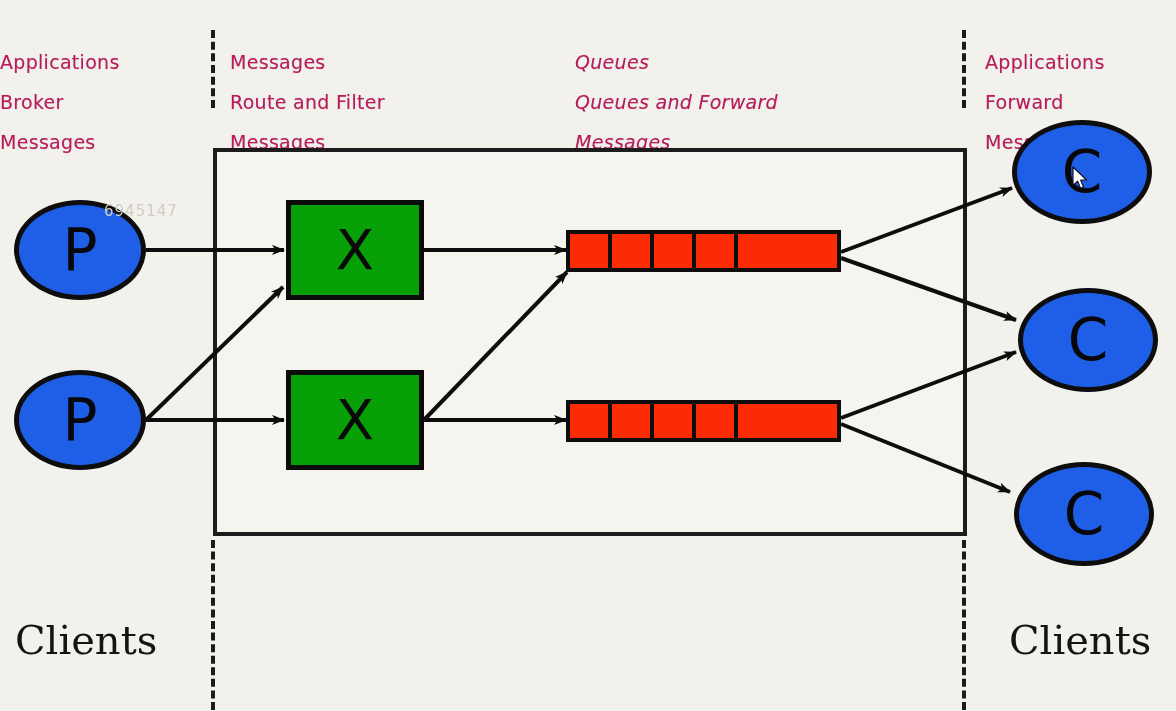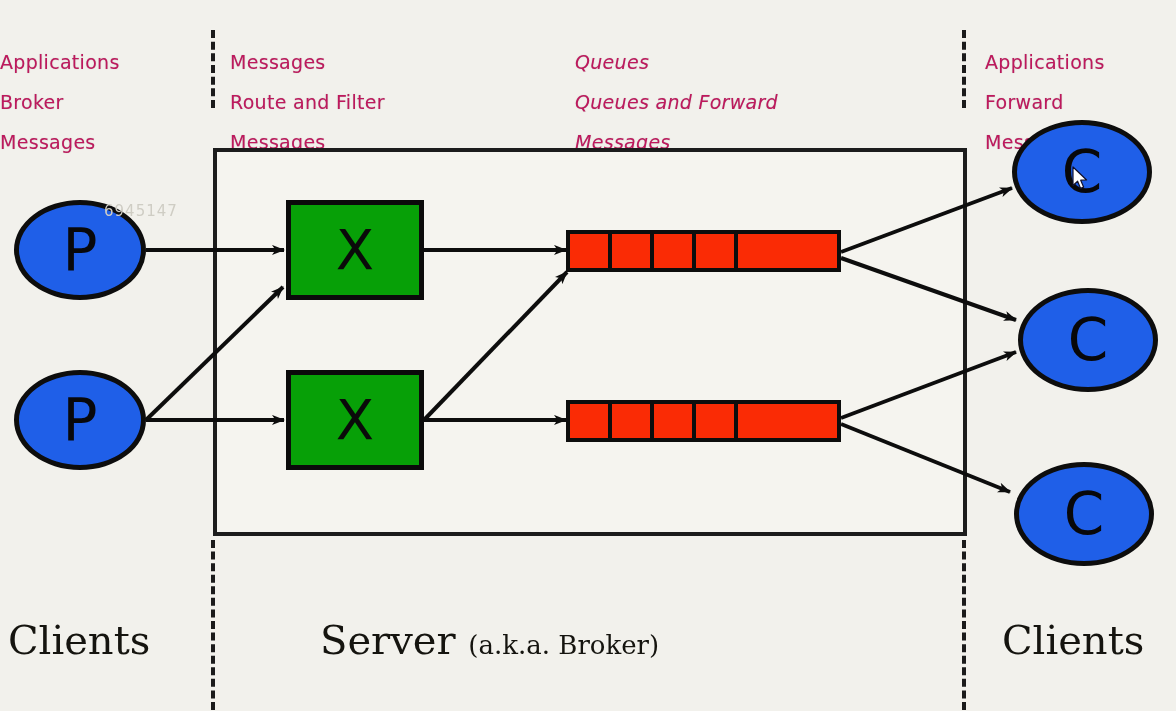--- a/index.html
+++ b/index.html
@@ -26,20 +26,21 @@
     white-space: pre-line;
     text-shadow: 0 0 1px rgba(120,120,110,0.45);
   }
   .zone-label {
     position: absolute;
     color: #15140f;
     font-family: "DejaVu Serif", serif;
     font-size: 40px;
     line-height: 44px;
     white-space: nowrap;
+    margin-left: 7px;
   }
   .zone-label .sub {
     font-size: 26px;
   }
   .divider {
     position: absolute;
     width: 0;
     border-left: 4px dashed #1b1b1b;
   }
   .server-box {
@@ -220,24 +221,20 @@
     <span>C</span>
   </div>
   <div class="node-ellipse" style="left:1014px; top:462px; width:140px; height:104px;">
     <span>C</span>
   </div>
 
   <div class="zone-label" style="left:8px; top:618px;">
     <span>Clients</span>
   </div>
 
-  <div class="zone-label" style="left:320px; top:618px;">
-    <span>Server</span>
-    <span class="sub">(a.k.a. Broker)</span>
-  </div>
 
   <div class="zone-label" style="left:1002px; top:618px;">
     <span>Clients</span>
   </div>
 
   <div class="watermark" style="left:104px; top:186px;margin-top:16px;">6945147</div>
 
   <svg class="cursor" style="left:1072px; top:166px;" viewBox="0 0 18 26" xmlns="http://www.w3.org/2000/svg">
     <path d="M1,1 L1,19.5 L5.6,15.2 L8.6,22.4 L11.6,21.1 L8.7,14.2 L14.6,14.0 Z" fill="#ffffff" stroke="#10102a" stroke-width="1.2" stroke-linejoin="round"></path>
   </svg>

